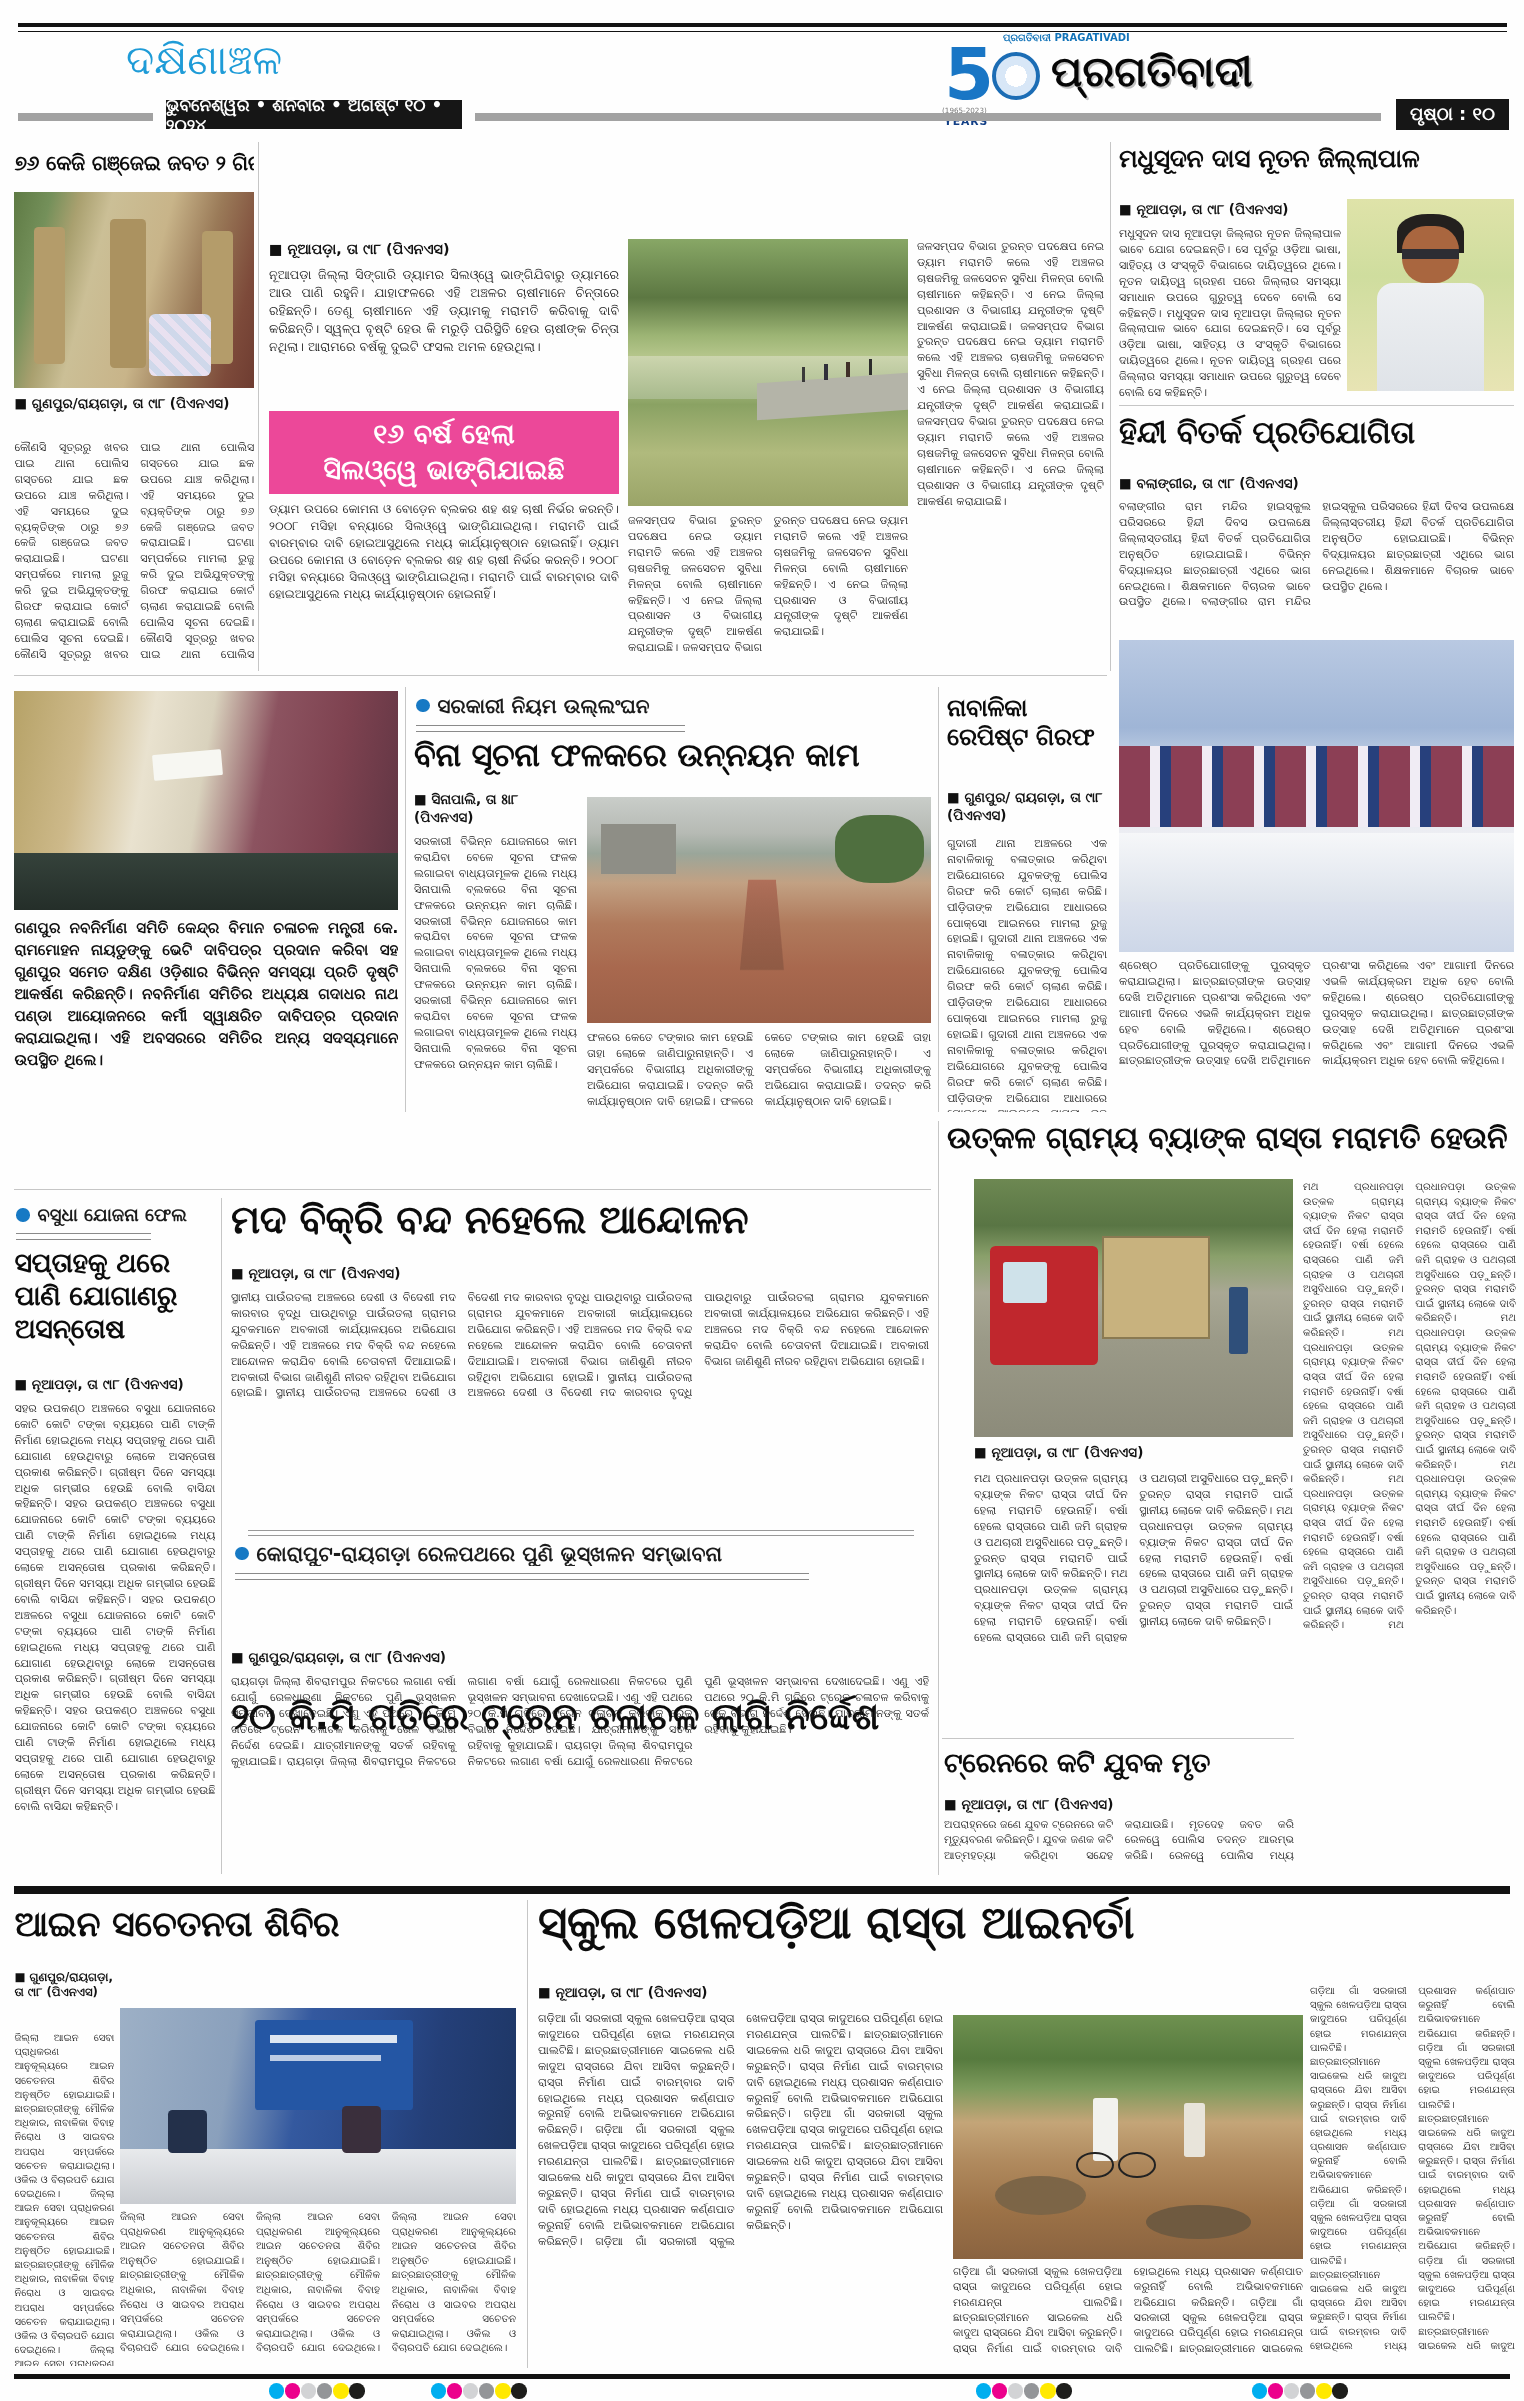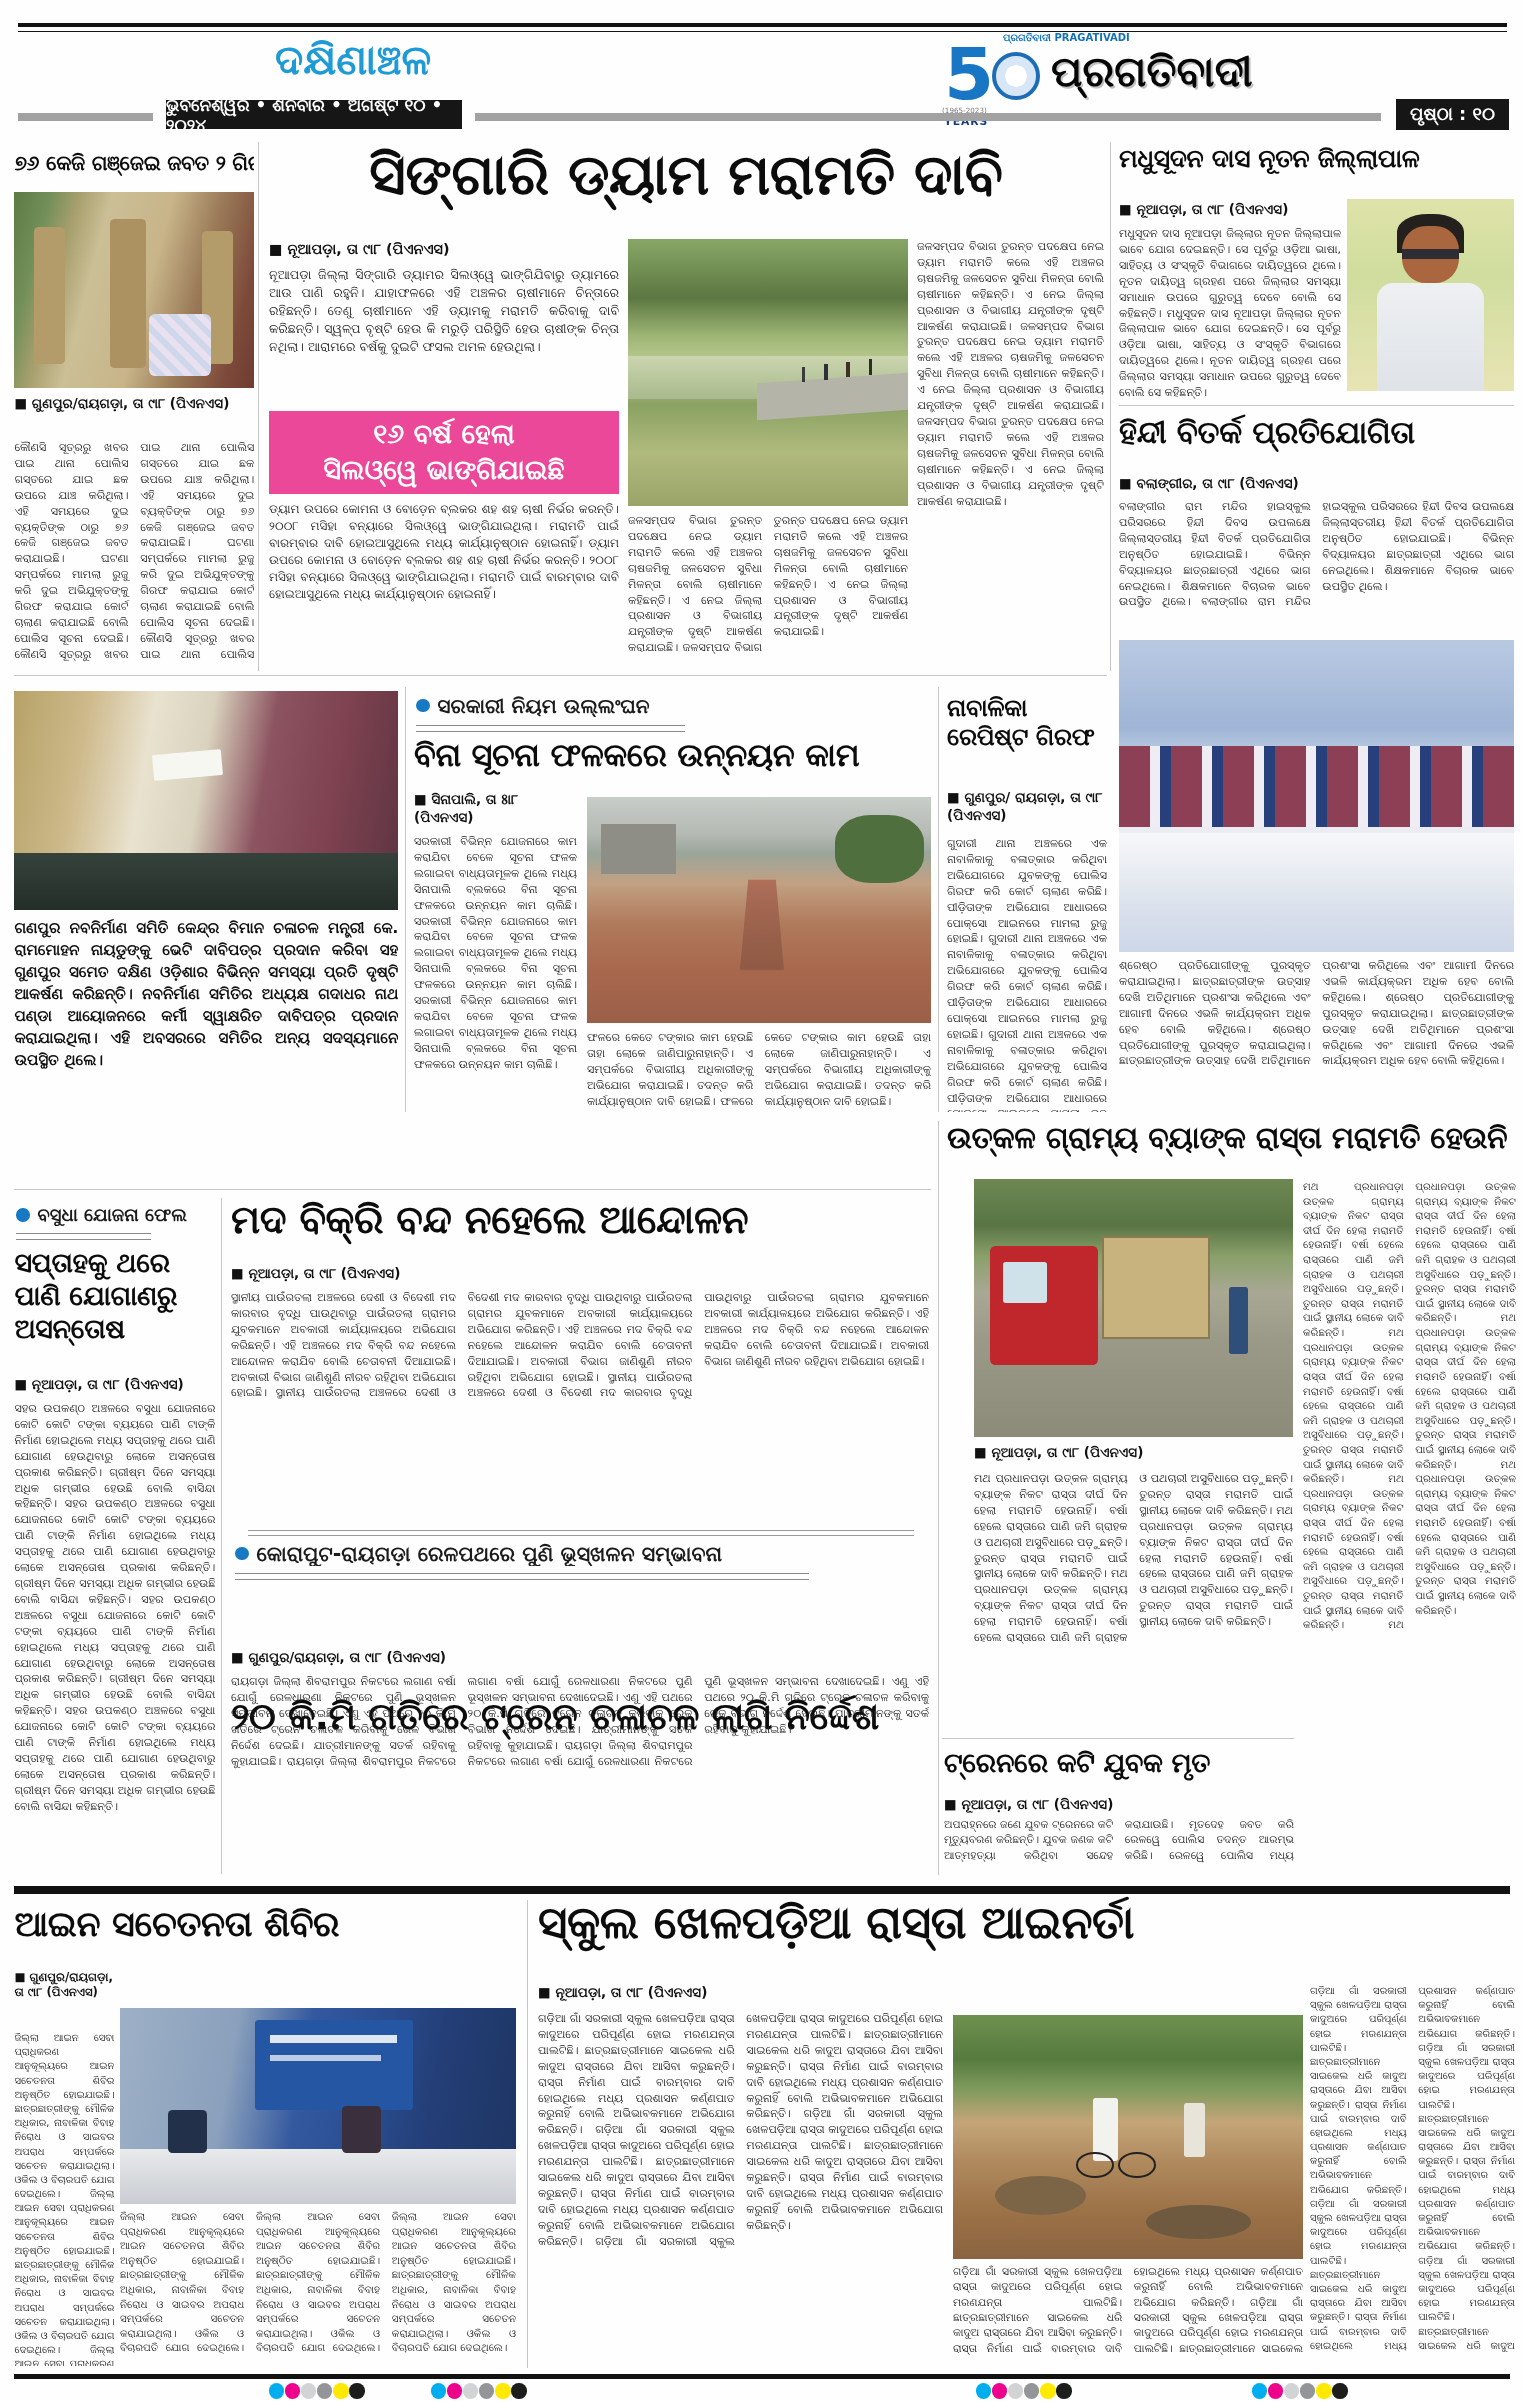--- a/index.html
+++ b/index.html
@@ -10,21 +10,21 @@
   .hlwrap{font-weight:800;color:#0c0c0c;letter-spacing:-0.4px;line-height:1.22;overflow:hidden;}
   .byline{font-weight:700;font-size:13.5px;line-height:1.3;color:#111;overflow:hidden;}
   .body{font-size:11.7px;line-height:1.42;text-align:justify;color:#222;overflow:hidden;word-break:break-word;}
   .cols2{column-count:2;column-gap:11.7px;}
   .cols3{column-count:3;column-gap:11.7px;}
   .vr{background:#c6c6c6;width:0.9px;}
   .hr{background:#c6c6c6;height:0.9px;}
   .thick{background:#121212;}
   .blackbar{background:#161616;color:#fff;display:flex;align-items:center;justify-content:center;font-weight:700;}
   .graybar{background:#a2a2a2;}
-  .section-title{color:#1e9bd7;font-weight:700;font-size:41px;text-align:right;white-space:nowrap;}
+  .section-title{color:#1e9bd7;font-weight:400;font-size:41px;text-align:left;white-space:nowrap;}
   .brand{font-weight:800;font-size:42px;color:#060606;text-shadow:1.8px 1.8px 0 #c2c2c2;white-space:nowrap;}
   .brand-mini{font-size:10px;font-weight:700;color:#1273b8;white-space:nowrap;}
   .digit50{font-weight:800;font-size:72px;color:#1976c5;line-height:1;}
   .emblem{border:4.5px solid #1c6db5;border-radius:50%;background:radial-gradient(circle,#ffffff 0 38%,#d8e7f7 38% 100%);box-sizing:border-box;}
   .years{font-weight:800;font-size:10.8px;color:#123f86;letter-spacing:0.9px;}
   .yrange{font-size:7.2px;color:#777;}
   .kicker{display:flex;align-items:center;gap:8px;font-weight:800;white-space:nowrap;overflow:hidden;}
   .kdot{width:13.5px;height:13.5px;border-radius:50%;background:#1779c4;flex:0 0 auto;}
   .krule{height:4.5px;border-top:0.9px solid #8a8a8a;border-bottom:0.9px solid #8a8a8a;}
   .dbl{height:3.6px;border-top:0.9px solid #999;border-bottom:0.9px solid #999;}
@@ -72,21 +72,20 @@
   <div class="abs hl" style="left:14.4px;top:151px;width:240px;height:36px;font-size:20.6px;">୭୬ କେଜି ଗଞ୍ଜେଇ ଜବତ ୨ ଗିରଫ</div>
   <div class="abs photo p-ganja" style="left:14.4px;top:192px;width:240px;height:196px;">
     <div class="pchild" style="left:8%;top:18%;width:13%;height:70%;background:#b49c6a;border-radius:4.5px;"></div>
     <div class="pchild" style="left:40%;top:14%;width:15%;height:76%;background:#ab9260;border-radius:4.5px;"></div>
     <div class="pchild" style="left:78%;top:20%;width:13%;height:68%;background:#b49c6a;border-radius:4.5px;"></div>
     <div class="pchild" style="left:56%;top:62%;width:26%;height:32%;background:repeating-linear-gradient(45deg,#e9e1f0 0 6.3px,#cfd8ea 6.3px 12.6px);border-radius:6.3px;"></div>
   </div>
   <div class="abs byline" style="left:14.4px;top:395px;width:240px;height:41px;">■ ଗୁଣପୁର/ରାୟଗଡ଼ା, ତା ୯ା୮ (ପିଏନଏସ)</div>
   <div class="abs body cols2" style="left:14.4px;top:440px;width:240px;height:230px;font-size:11.2px;">କୌଣସି ସୂତ୍ରରୁ ଖବର ପାଇ ଥାନା ପୋଲିସ ଗସ୍ତରେ ଯାଇ ଛକ ଉପରେ ଯାଞ୍ଚ କରିଥିଲା। ଏହି ସମୟରେ ଦୁଇ ବ୍ୟକ୍ତିଙ୍କ ଠାରୁ ୭୬ କେଜି ଗଞ୍ଜେଇ ଜବତ କରାଯାଇଛି। ଘଟଣା ସମ୍ପର୍କରେ ମାମଲା ରୁଜୁ କରି ଦୁଇ ଅଭିଯୁକ୍ତଙ୍କୁ ଗିରଫ କରାଯାଇ କୋର୍ଟ ଚାଲାଣ କରାଯାଇଛି ବୋଲି ପୋଲିସ ସୂଚନା ଦେଇଛି। କୌଣସି ସୂତ୍ରରୁ ଖବର ପାଇ ଥାନା ପୋଲିସ ଗସ୍ତରେ ଯାଇ ଛକ ଉପରେ ଯାଞ୍ଚ କରିଥିଲା। ଏହି ସମୟରେ ଦୁଇ ବ୍ୟକ୍ତିଙ୍କ ଠାରୁ ୭୬ କେଜି ଗଞ୍ଜେଇ ଜବତ କରାଯାଇଛି। ଘଟଣା ସମ୍ପର୍କରେ ମାମଲା ରୁଜୁ କରି ଦୁଇ ଅଭିଯୁକ୍ତଙ୍କୁ ଗିରଫ କରାଯାଇ କୋର୍ଟ ଚାଲାଣ କରାଯାଇଛି ବୋଲି ପୋଲିସ ସୂଚନା ଦେଇଛି। କୌଣସି ସୂତ୍ରରୁ ଖବର ପାଇ ଥାନା ପୋଲିସ ଗସ୍ତରେ ଯାଇ ଛକ ଉପରେ ଯାଞ୍ଚ କରିଥିଲା। ଏହି ସମୟରେ ଦୁଇ ବ୍ୟକ୍ତିଙ୍କ ଠାରୁ ୭୬ କେଜି ଗଞ୍ଜେଇ ଜବତ କରାଯାଇଛି। ଘଟଣା ସମ୍ପର୍କରେ ମାମଲା ରୁଜୁ କରି ଦୁଇ ଅଭିଯୁକ୍ତଙ୍କୁ ଗିରଫ କରାଯାଇ କୋର୍ଟ ଚାଲାଣ କରାଯାଇଛି ବୋଲି ପୋଲିସ ସୂଚନା ଦେଇଛି।</div>
 
-  <div class="abs hl" style="left:269px;top:142px;width:834px;height:90px;font-size:56px;text-align:center;">ସିଙ୍ଗାରି ଡ୍ୟାମ ମରାମତି ଦାବି</div>
   <div class="abs byline" style="left:269px;top:240px;width:350px;height:21.5px;font-size:14.4px;">■ ନୂଆପଡ଼ା, ତା ୯ା୮ (ପିଏନଏସ)</div>
   <div class="abs body" style="left:269px;top:266px;width:350px;height:140px;font-size:12.6px;">ନୂଆପଡ଼ା ଜିଲ୍ଲା ସିଙ୍ଗାରି ଡ୍ୟାମର ସିଲଓ୍ୱେ ଭାଙ୍ଗିଯିବାରୁ ଡ୍ୟାମରେ ଆଉ ପାଣି ରହୁନି। ଯାହାଫଳରେ ଏହି ଅଞ୍ଚଳର ଚାଷୀମାନେ ଚିନ୍ତାରେ ରହିଛନ୍ତି। ତେଣୁ ଚାଷୀମାନେ ଏହି ଡ୍ୟାମକୁ ମରାମତି କରିବାକୁ ଦାବି କରିଛନ୍ତି। ସ୍ୱଳ୍ପ ବୃଷ୍ଟି ହେଉ କି ମରୁଡ଼ି ପରିସ୍ଥିତି ହେଉ ଚାଷୀଙ୍କ ଚିନ୍ତା ନଥିଲା। ଆରାମରେ ବର୍ଷକୁ ଦୁଇଟି ଫସଲ ଅମଳ ହେଉଥିଲା।</div>
   <div class="abs redbox" style="left:269px;top:411px;width:350px;height:83px;">
     <span>୧୬ ବର୍ଷ ହେଲା</span>
     <span>ସିଲଓ୍ୱେ ଭାଙ୍ଗିଯାଇଛି</span>
   </div>
   <div class="abs body" style="left:269px;top:501px;width:350px;height:170px;font-size:12px;">ଡ୍ୟାମ ଉପରେ କୋମନା ଓ ବୋଡ଼େନ ବ୍ଲକର ଶହ ଶହ ଚାଷୀ ନିର୍ଭର କରନ୍ତି। ୨୦୦୮ ମସିହା ବନ୍ୟାରେ ସିଲଓ୍ୱେ ଭାଙ୍ଗିଯାଇଥିଲା। ମରାମତି ପାଇଁ ବାରମ୍ବାର ଦାବି ହୋଇଆସୁଥିଲେ ମଧ୍ୟ କାର୍ଯ୍ୟାନୁଷ୍ଠାନ ହୋଇନାହିଁ। ଡ୍ୟାମ ଉପରେ କୋମନା ଓ ବୋଡ଼େନ ବ୍ଲକର ଶହ ଶହ ଚାଷୀ ନିର୍ଭର କରନ୍ତି। ୨୦୦୮ ମସିହା ବନ୍ୟାରେ ସିଲଓ୍ୱେ ଭାଙ୍ଗିଯାଇଥିଲା। ମରାମତି ପାଇଁ ବାରମ୍ବାର ଦାବି ହୋଇଆସୁଥିଲେ ମଧ୍ୟ କାର୍ଯ୍ୟାନୁଷ୍ଠାନ ହୋଇନାହିଁ।</div>
   <div class="abs photo p-dam" style="left:628px;top:239px;width:280px;height:267px;">
     <div class="pchild" style="left:0;top:44%;width:100%;height:16%;background:linear-gradient(180deg,#ccd5ae,#a8ba8d);"></div>
     <div class="pchild" style="left:46%;top:52%;width:54%;height:14%;background:#b4b4a8;transform:skewY(-4deg);"></div>

